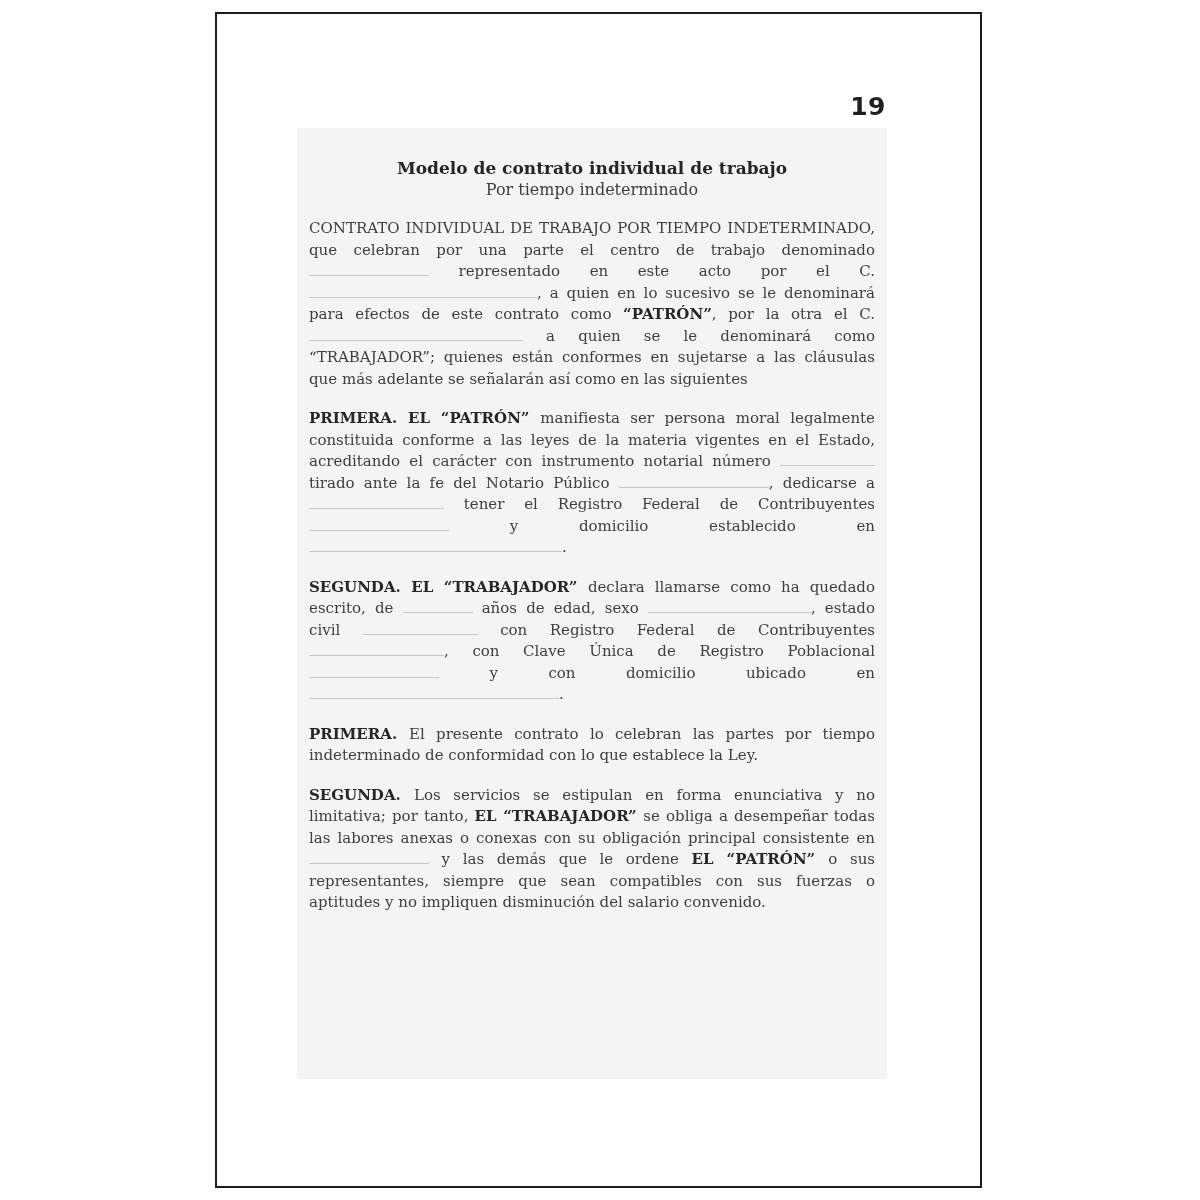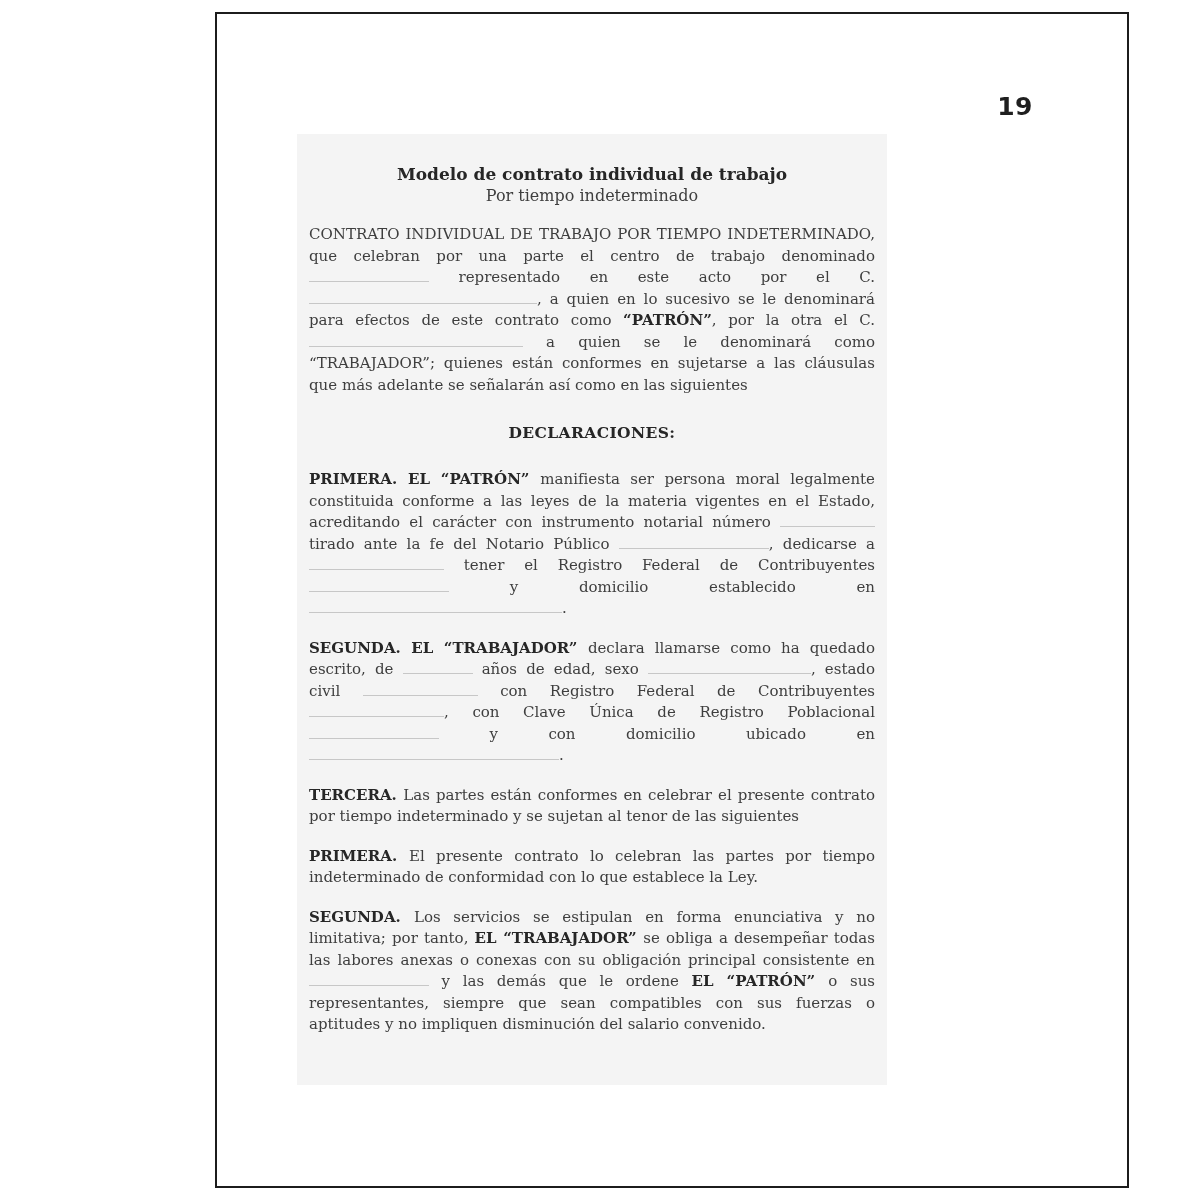--- a/index.html
+++ b/index.html
@@ -10,30 +10,30 @@
     --bold-text:#262626;
     --blank-line:#c7c7c7;
   }
   html,body{margin:0;padding:0;}
   body{
     width:1200px;height:1200px;position:relative;
     background:var(--page-bg);
     font-family:"DejaVu Serif","Liberation Serif",serif;
   }
   .frame{
-    position:absolute;left:215px;top:12px;width:914px;height:1176px;
+    position:absolute;left:215px;top:12px;width:767px;height:1176px;
     border:2px solid var(--frame-border);box-sizing:border-box;background:var(--page-bg);
   }
   .page-number{
     position:absolute;top:78px;right:94px;
     font-family:"DejaVu Sans","Liberation Sans",sans-serif;
     font-size:25px;font-weight:600;color:#1f1f1f;letter-spacing:.5px;
   }
   .content-box{
-    position:absolute;left:80px;top:120px;width:590px;height:951px;
+    position:absolute;left:80px;top:114px;width:590px;height:951px;
     background:var(--box-bg);box-sizing:border-box;
     padding:30px 12px 0 12px;overflow:hidden;
   }
   .doc-title{
     margin:0;text-align:center;font-size:17px;font-weight:bold;
     color:var(--bold-text);line-height:21px;
   }
   .doc-subtitle{
     margin:0;text-align:center;font-size:16px;font-weight:normal;
     color:var(--text);line-height:21px;
@@ -56,21 +56,19 @@
 <body>
 
 <div class="frame">
   <div class="page-number">19</div>
 
   <div class="content-box">
     <h1 class="doc-title">Modelo de contrato individual de trabajo</h1>
     <h2 class="doc-subtitle">Por tiempo indeterminado</h2>
     <div id="blocks">
         <p class="para"><span>CONTRATO INDIVIDUAL DE TRABAJO POR TIEMPO INDETERMINADO, que celebran por una parte el centro de trabajo denominado </span><span class="blank" style="width: 120px;"></span><span> representado en este acto por el C. </span><span class="blank" style="width: 228px;"></span><span>, a quien en lo sucesivo se le denominará para efectos de este contrato como </span><span class="b">“PATRÓN”</span><span>, por la otra el C. </span><span class="blank" style="width: 214px;"></span><span> a quien se le denominará como “TRABAJADOR”; quienes están conformes en sujetarse a las cláusulas que más adelante se señalarán así como en las siguientes</span></p>
-        <div class="heading">DECLARACIONES:</div>
         <p class="para"><span class="b">PRIMERA. EL “PATRÓN” </span><span>manifiesta ser persona moral legalmente constituida conforme a las leyes de la materia vigentes en el Estado, acreditando el carácter con instrumento notarial número </span><span class="blank" style="width: 95px;"></span><span> tirado ante la fe del Notario Público </span><span class="blank" style="width: 150px;"></span><span>, dedicarse a </span><span class="blank" style="width: 135px;"></span><span> tener el Registro Federal de Contribuyentes </span><span class="blank" style="width: 140px;"></span><span> y domicilio establecido en </span><span class="blank" style="width: 253px;"></span><span>.</span></p>
         <p class="para"><span class="b">SEGUNDA. EL “TRABAJADOR” </span><span>declara llamarse como ha quedado escrito, de </span><span class="blank" style="width: 70px;"></span><span> años de edad, sexo </span><span class="blank" style="width: 163px;"></span><span>, estado civil </span><span class="blank" style="width: 115px;"></span><span> con Registro Federal de Contribuyentes </span><span class="blank" style="width: 135px;"></span><span>, con Clave Única de Registro Poblacional </span><span class="blank" style="width: 130px;"></span><span> y con domicilio ubicado en </span><span class="blank" style="width: 250px;"></span><span>.</span></p>
-        <p class="para"><span class="b">TERCERA. </span><span>Las partes están conformes en celebrar el presente contrato por tiempo indeterminado y se sujetan al tenor de las siguientes</span></p>
         <p class="para"><span class="b">PRIMERA. </span><span>El presente contrato lo celebran las partes por tiempo indeterminado de conformidad con lo que establece la Ley.</span></p>
         <p class="para"><span class="b">SEGUNDA. </span><span>Los servicios se estipulan en forma enunciativa y no limitativa; por tanto, </span><span class="b">EL “TRABAJADOR” </span><span>se obliga a desempeñar todas las labores anexas o conexas con su obligación principal consistente en </span><span class="blank" style="width: 120px;"></span><span> y las demás que le ordene </span><span class="b">EL “PATRÓN” </span><span>o sus representantes, siempre que sean compatibles con sus fuerzas o aptitudes y no impliquen disminución del salario convenido.</span></p>
       </div>
   </div>
 </div>
 
 </body></html>

